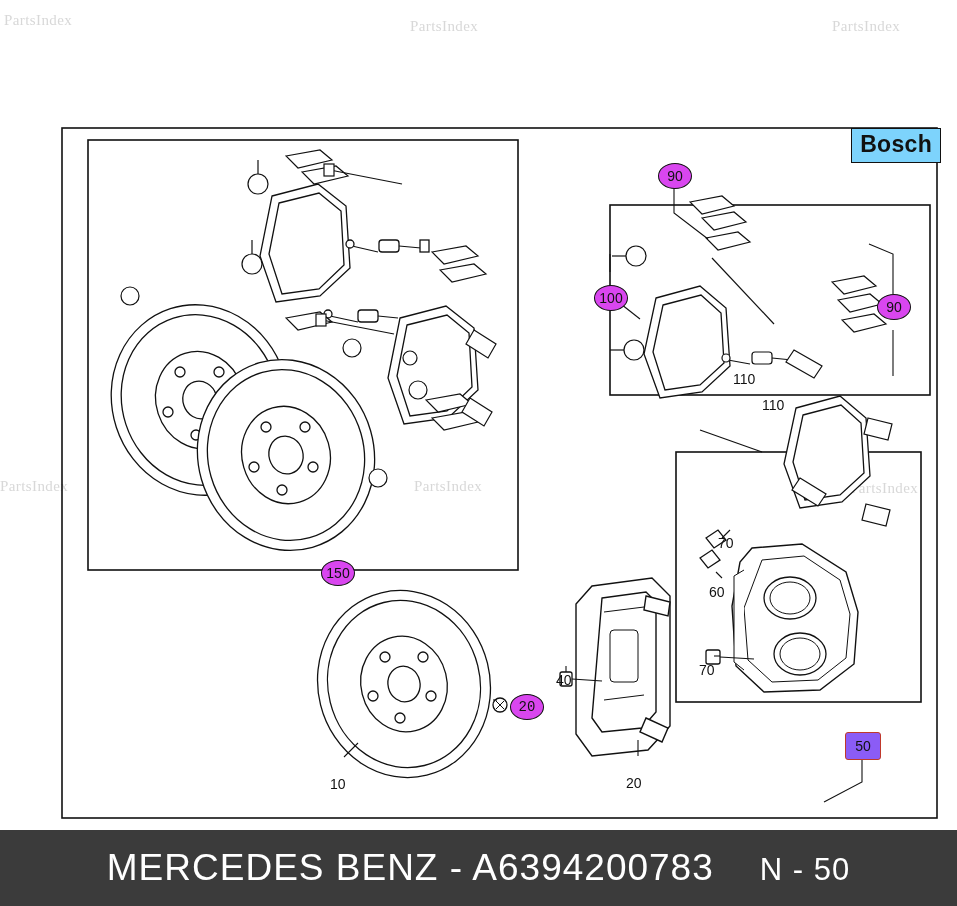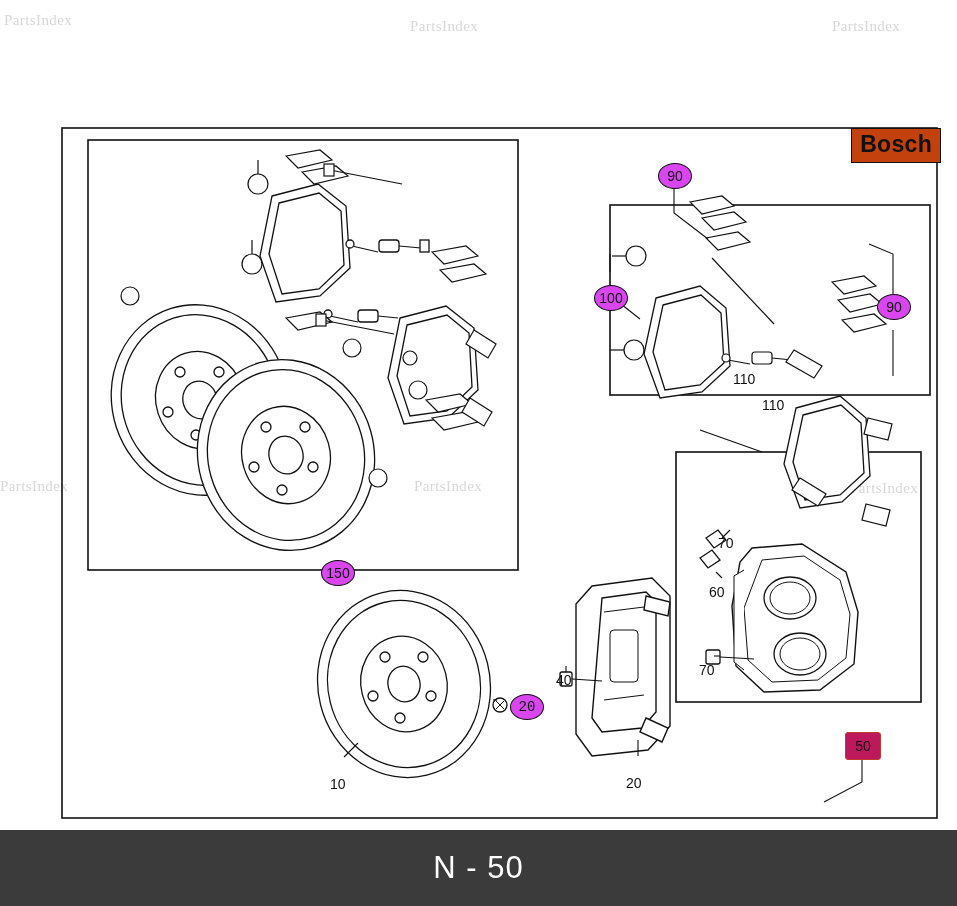--- a/index.html
+++ b/index.html
@@ -46,39 +46,39 @@
     font-family:"Liberation Sans", sans-serif;
   }
   .footer-code{
     font-size:31px;
     letter-spacing:1px;
   }
   .brand-box{
     position:absolute;
     right:16px;top:128px;
     border:1.6px solid #111;
-    background:#c2410c;
+    background:#7dd3fc;
     padding:2px 8px 4px 8px;
     font-size:23px;
     font-weight:bold;
     color:#111;
     letter-spacing:.3px;
   }
   .callout{
     position:absolute;
     width:32px;height:24px;
     border:1.5px solid #111;
     border-radius:50%;
     background:#d946ef;
     color:#111;
     font-size:14px;
     display:flex;align-items:center;justify-content:center;
   }
   .callout.highlight{
-    background:#be185d;
+    background:#8b5cf6;
     border:1.5px solid #c0392b;
     color:#111;
     border-radius:3px;
     width:34px;height:26px;
   }
   .plainlabel{
     position:absolute;
     font-size:14px;
     color:#111;
     margin-top:14px;
@@ -298,15 +298,19 @@
 <div class="plainlabel" style="left:762px;top:383px;">110</div>
 <div class="plainlabel" style="left:718px;top:521px;">70</div>
 <div class="plainlabel" style="left:709px;top:570px;">60</div>
 <div class="plainlabel" style="left:699px;top:648px;">70</div>
 <div class="plainlabel" style="left:556px;top:658px;">40</div>
 <div class="plainlabel" style="left:330px;top:762px;">10</div>
 <div class="plainlabel" style="left:626px;top:761px;">20</div>
 
 <div class="footer-bar">
   <div class="footer-inner">
+    <div class="footer-title">
+      <span>MERCEDES BENZ -</span>
+      <span>A6394200783</span>
+    </div>
     <div class="footer-code">N - 50</div>
   </div>
 </div>
 
 </body></html>

